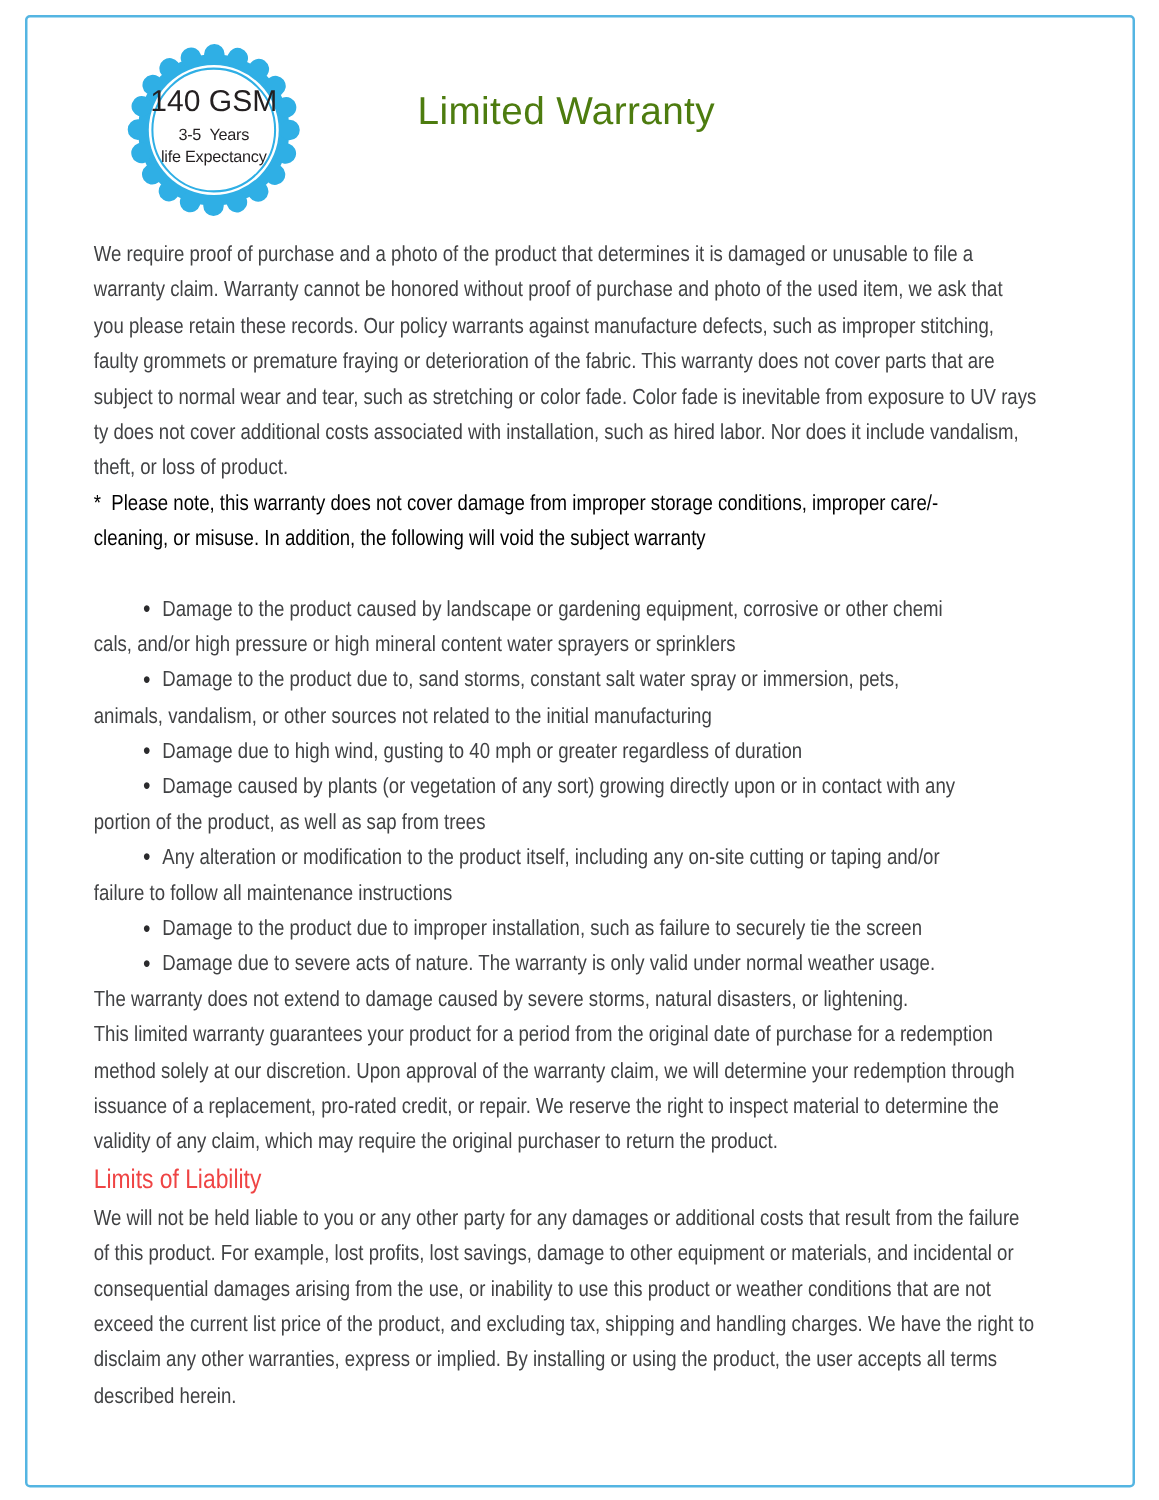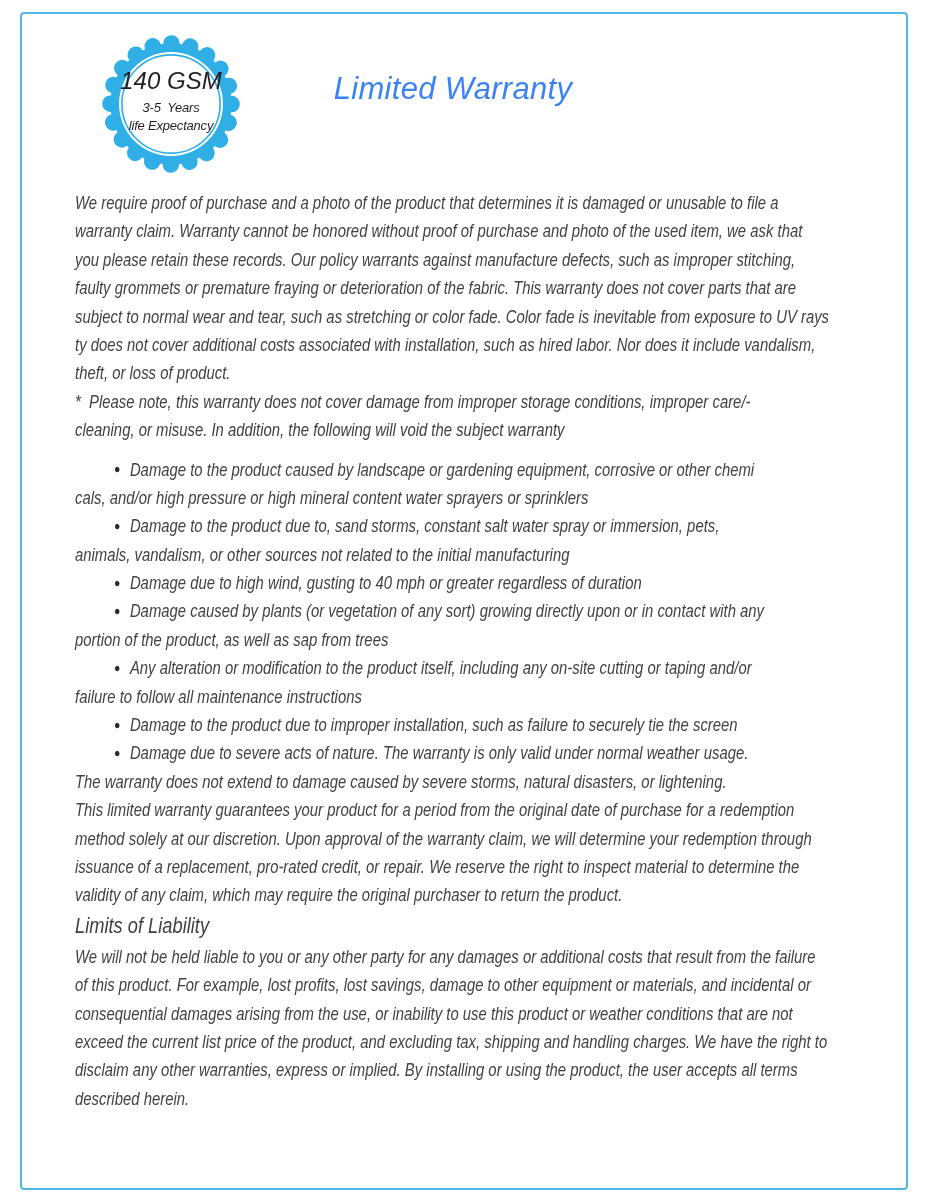--- a/index.html
+++ b/index.html
@@ -8,48 +8,47 @@
     background:#ffffff;
     font-family:"Liberation Sans", sans-serif;
     overflow:hidden;
   }
   .sheet {
     position:absolute; left:20px; top:12px;
     width:884px; height:1174px;
     border:2.5px solid #54b5e2;
     border-radius:4px;
     background:#ffffff;
-    font-style:italic;
   }
   
   .badge { position:absolute; left:72px; top:13px; width:154px; height:154px; }
   .badge text { fill:#231f20; white-space:pre; }
   .badge .big { font-size:25px; }
   .badge .small { font-size:13.5px; letter-spacing:-0.2px; }
   
   .titles { position:absolute; left:0; right:0; top:53px; text-align:center; transform:translateX(-11px); }
   .title    { font-size:31px; line-height:44px; color:#1b1b1b; letter-spacing:0.3px; }
-  .subtitle { font-size:31px; line-height:44px; color:#3b82f6; letter-spacing:0.3px; }
+  .subtitle { font-size:31px; line-height:44px; color:#4d7c0f; letter-spacing:0.3px; }
   
   .textflow { position:absolute; left:53px; top:175px; width:815px; }
   .ln {
     height:28.4px; line-height:28.4px;
     font-size:17.5px; color:#414244;
     white-space:nowrap;
   }
   .sx {
     display:inline-block;
     transform:scaleX(0.85); transform-origin:0 50%;
     white-space:pre;
   }
-  .note .ln { color:#404040; }
-  .bullets { margin-top:11px; }
+  .note .ln { color:#000000; }
+  .bullets { margin-top:28px; }
   .b .sx { padding-left:46px; }
   .marker { font-size:12.5px; margin-right:11px; position:relative; top:-2.5px; color:#2b2b2d; }
-  .lh { height:33px; line-height:33px; font-size:21.5px; color:#404040; }
+  .lh { height:33px; line-height:33px; font-size:21.5px; color:#ef4444; }
 </style>
 </head>
 <body>
 
 <div class="sheet">
 
   <svg class="badge" viewBox="0 0 160 160" aria-hidden="true">
     <g>
       <circle cx="80" cy="80" r="63" fill="#2fafe5"></circle>
       <circle cx="80" cy="80" r="63" fill="none" stroke="#2fafe5" stroke-width="17" stroke-dasharray="0.1 19.69" stroke-linecap="round"></circle>

